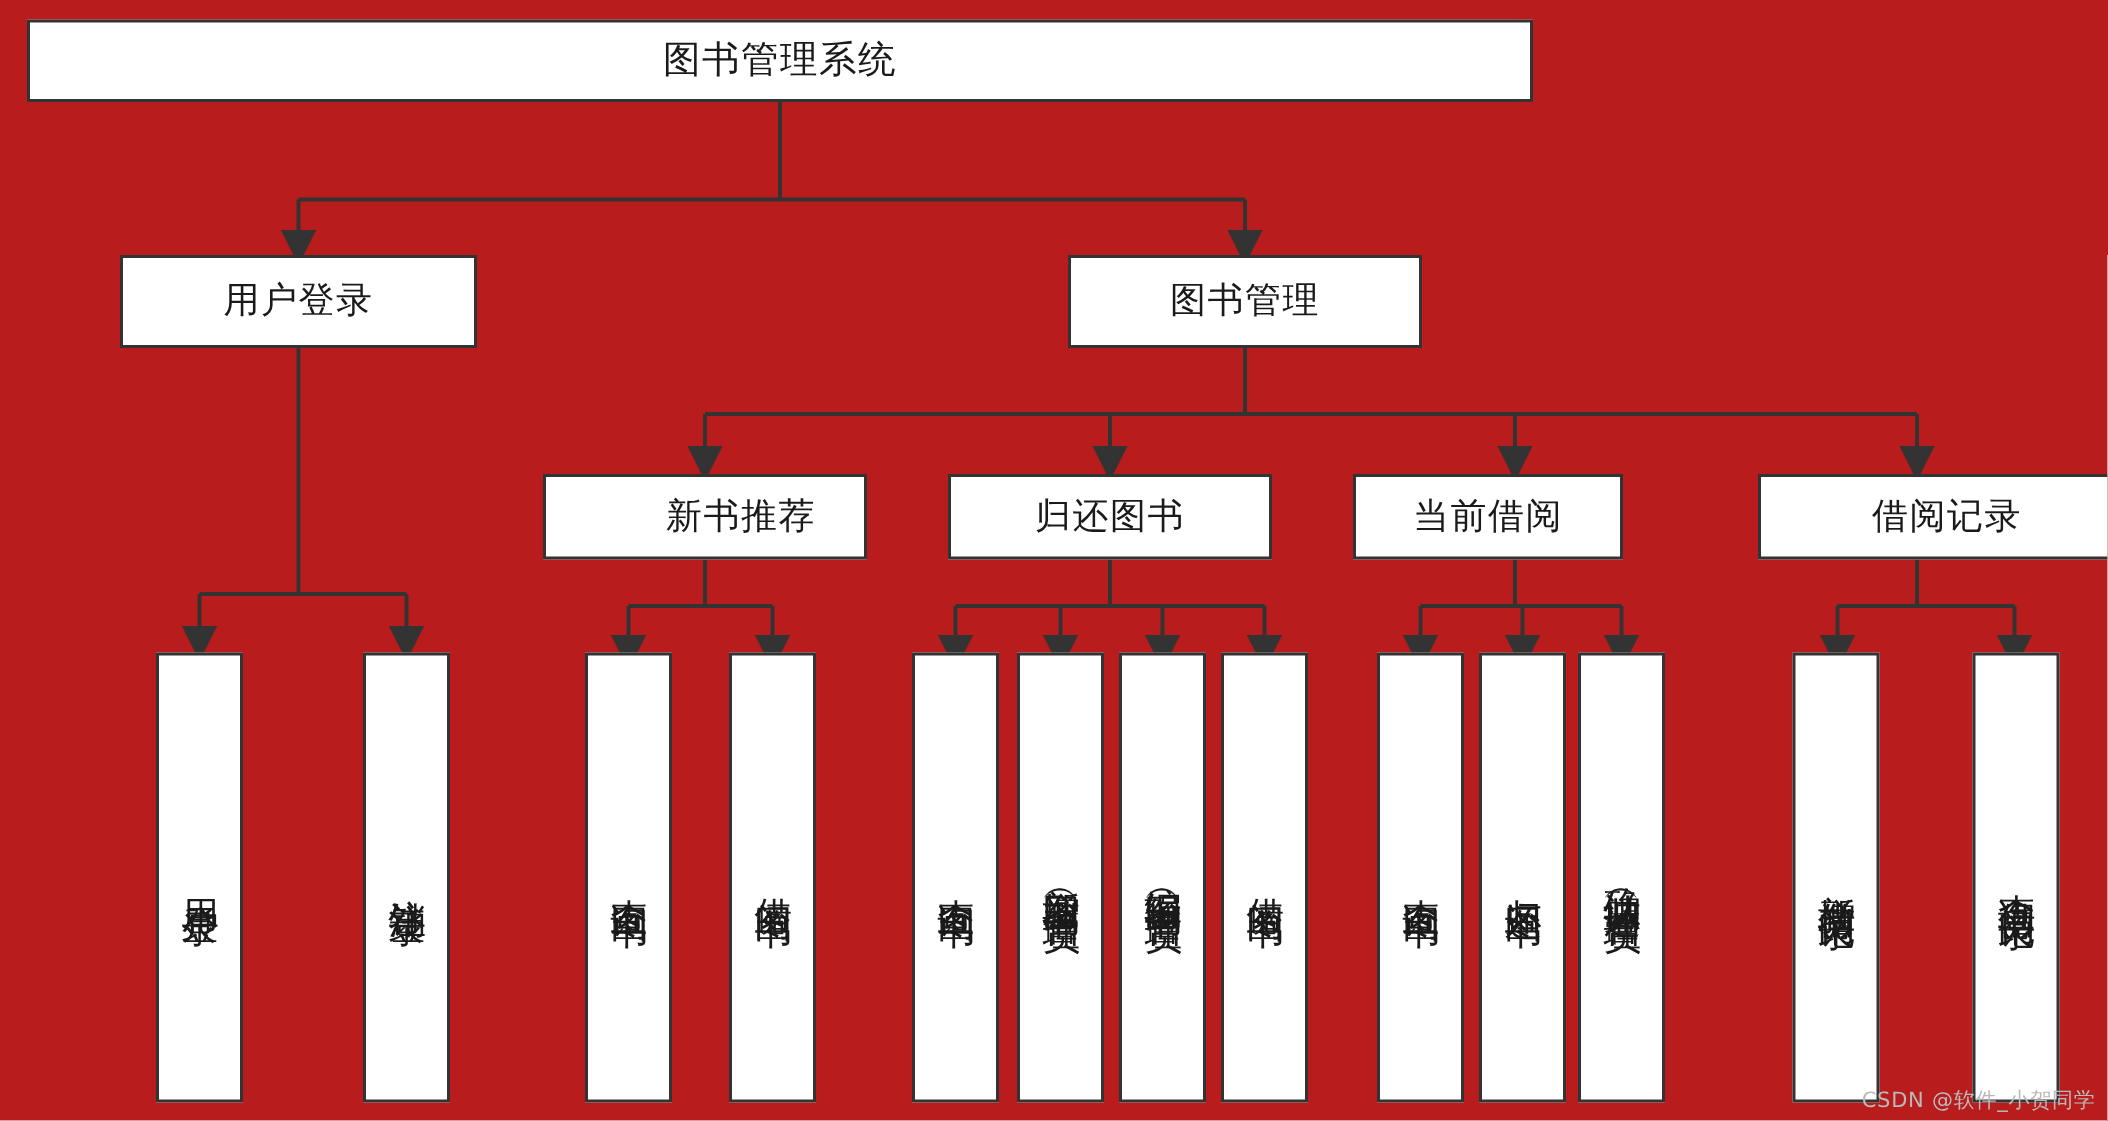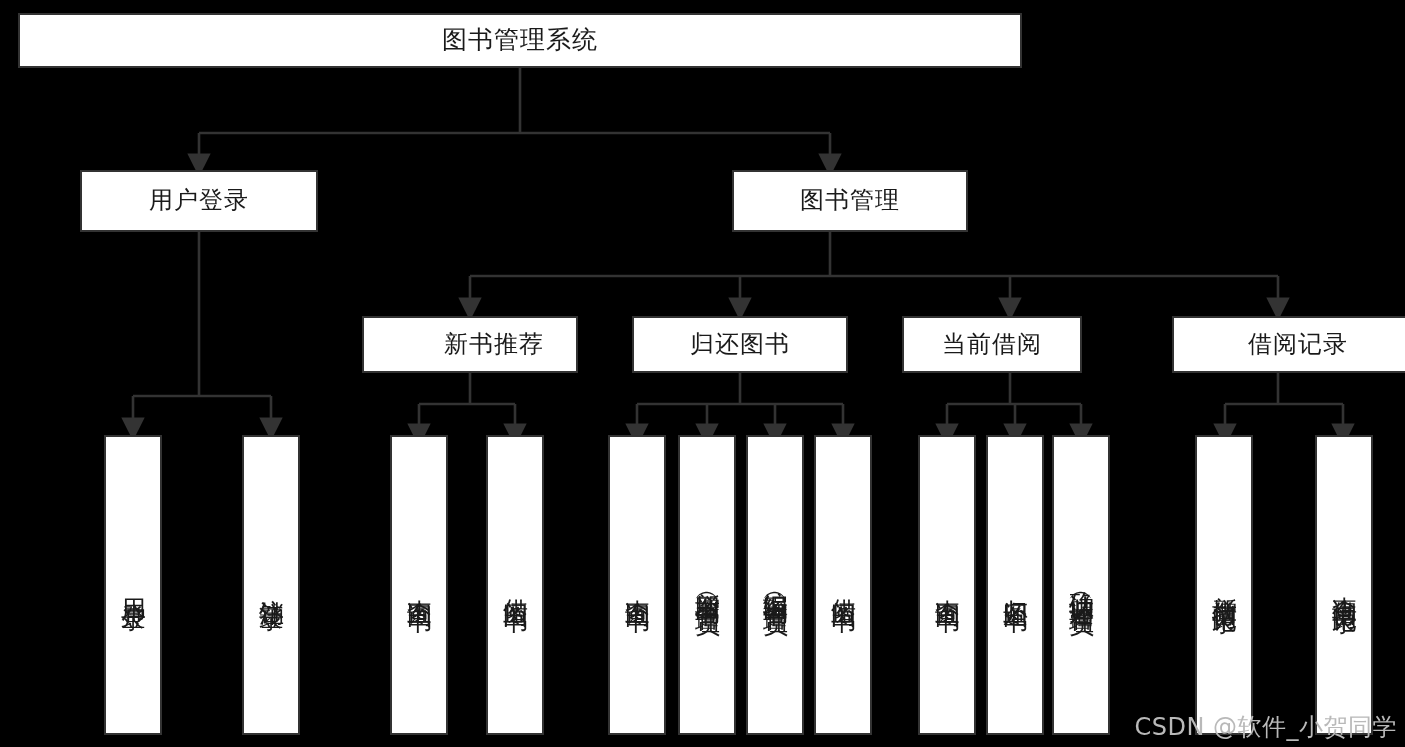--- a/index.html
+++ b/index.html
@@ -8,21 +8,21 @@
     padding: 0;
     background: #ffffff;
   }
   body {
     font-family: "DejaVu Sans", "Liberation Sans", sans-serif;
   }
   #diagram-root {
     position: relative;
     width: 1405px;
     height: 747px;
-    background: #000000;
+    background: #b91c1c;
     overflow: hidden;
   }
   svg.connectors {
     position: absolute;
     left: 0;
     top: 0;
     width: 1405px;
     height: 747px;
     pointer-events: none;
   }
@@ -50,21 +50,21 @@
     letter-spacing: 3px;
     padding: 6px 0;
   }
   .node.root {
     font-size: 25px;
   }
   .watermark {
     position: absolute;
     right: 8px;
     bottom: 4px;
-    font-size: 24px;
+    font-size: 14px;
     color: #b9b9b9;
     letter-spacing: 0.5px;
     white-space: nowrap;
   }
 </style>
 </head>
 <body>
 
 <div id="diagram-root">
 
@@ -114,21 +114,21 @@
       <path d="M1278,373 L1278,404"></path>
       <path d="M1225,404 L1343,404"></path>
       <path d="M1225,404 L1225,426" marker-end="url(#arrow)"></path>
       <path d="M1343,404 L1343,426" marker-end="url(#arrow)"></path>
     </g>
   </svg>
 
   <div class="node horizontal root" style="left:18px; top:13px; width:1004px; height:55px;">图书管理系统</div>
 
   <div class="node horizontal" style="left:80px; top:170px; width:238px; height:62px;">用户登录</div>
-  <div class="node horizontal" style="left:712px; top:170px; width:236px; height:62px;margin-left:20px;">图书管理</div>
+  <div class="node horizontal" style="left:712px; top:170px; width:236px; height:62px;">图书管理</div>
 
   <div class="node horizontal" style="left:362px; top:316px; width:216px; height:57px;padding-left:48px;">新书推荐</div>
   <div class="node horizontal" style="left:632px; top:316px; width:216px; height:57px;">归还图书</div>
   <div class="node horizontal" style="left:902px; top:316px; width:180px; height:57px;">当前借阅</div>
   <div class="node horizontal" style="left:1172px; top:316px; width:252px; height:57px;text-align:center;">借阅记录</div>
 
   <div class="node vertical" style="left:104px; top:435px; width:58px; height:300px;">用户登录</div>
   <div class="node vertical" style="left:242px; top:435px; width:58px; height:300px;">注销登录</div>
 
   <div class="node vertical" style="left:390px; top:435px; width:58px; height:300px;">查询图书</div>

